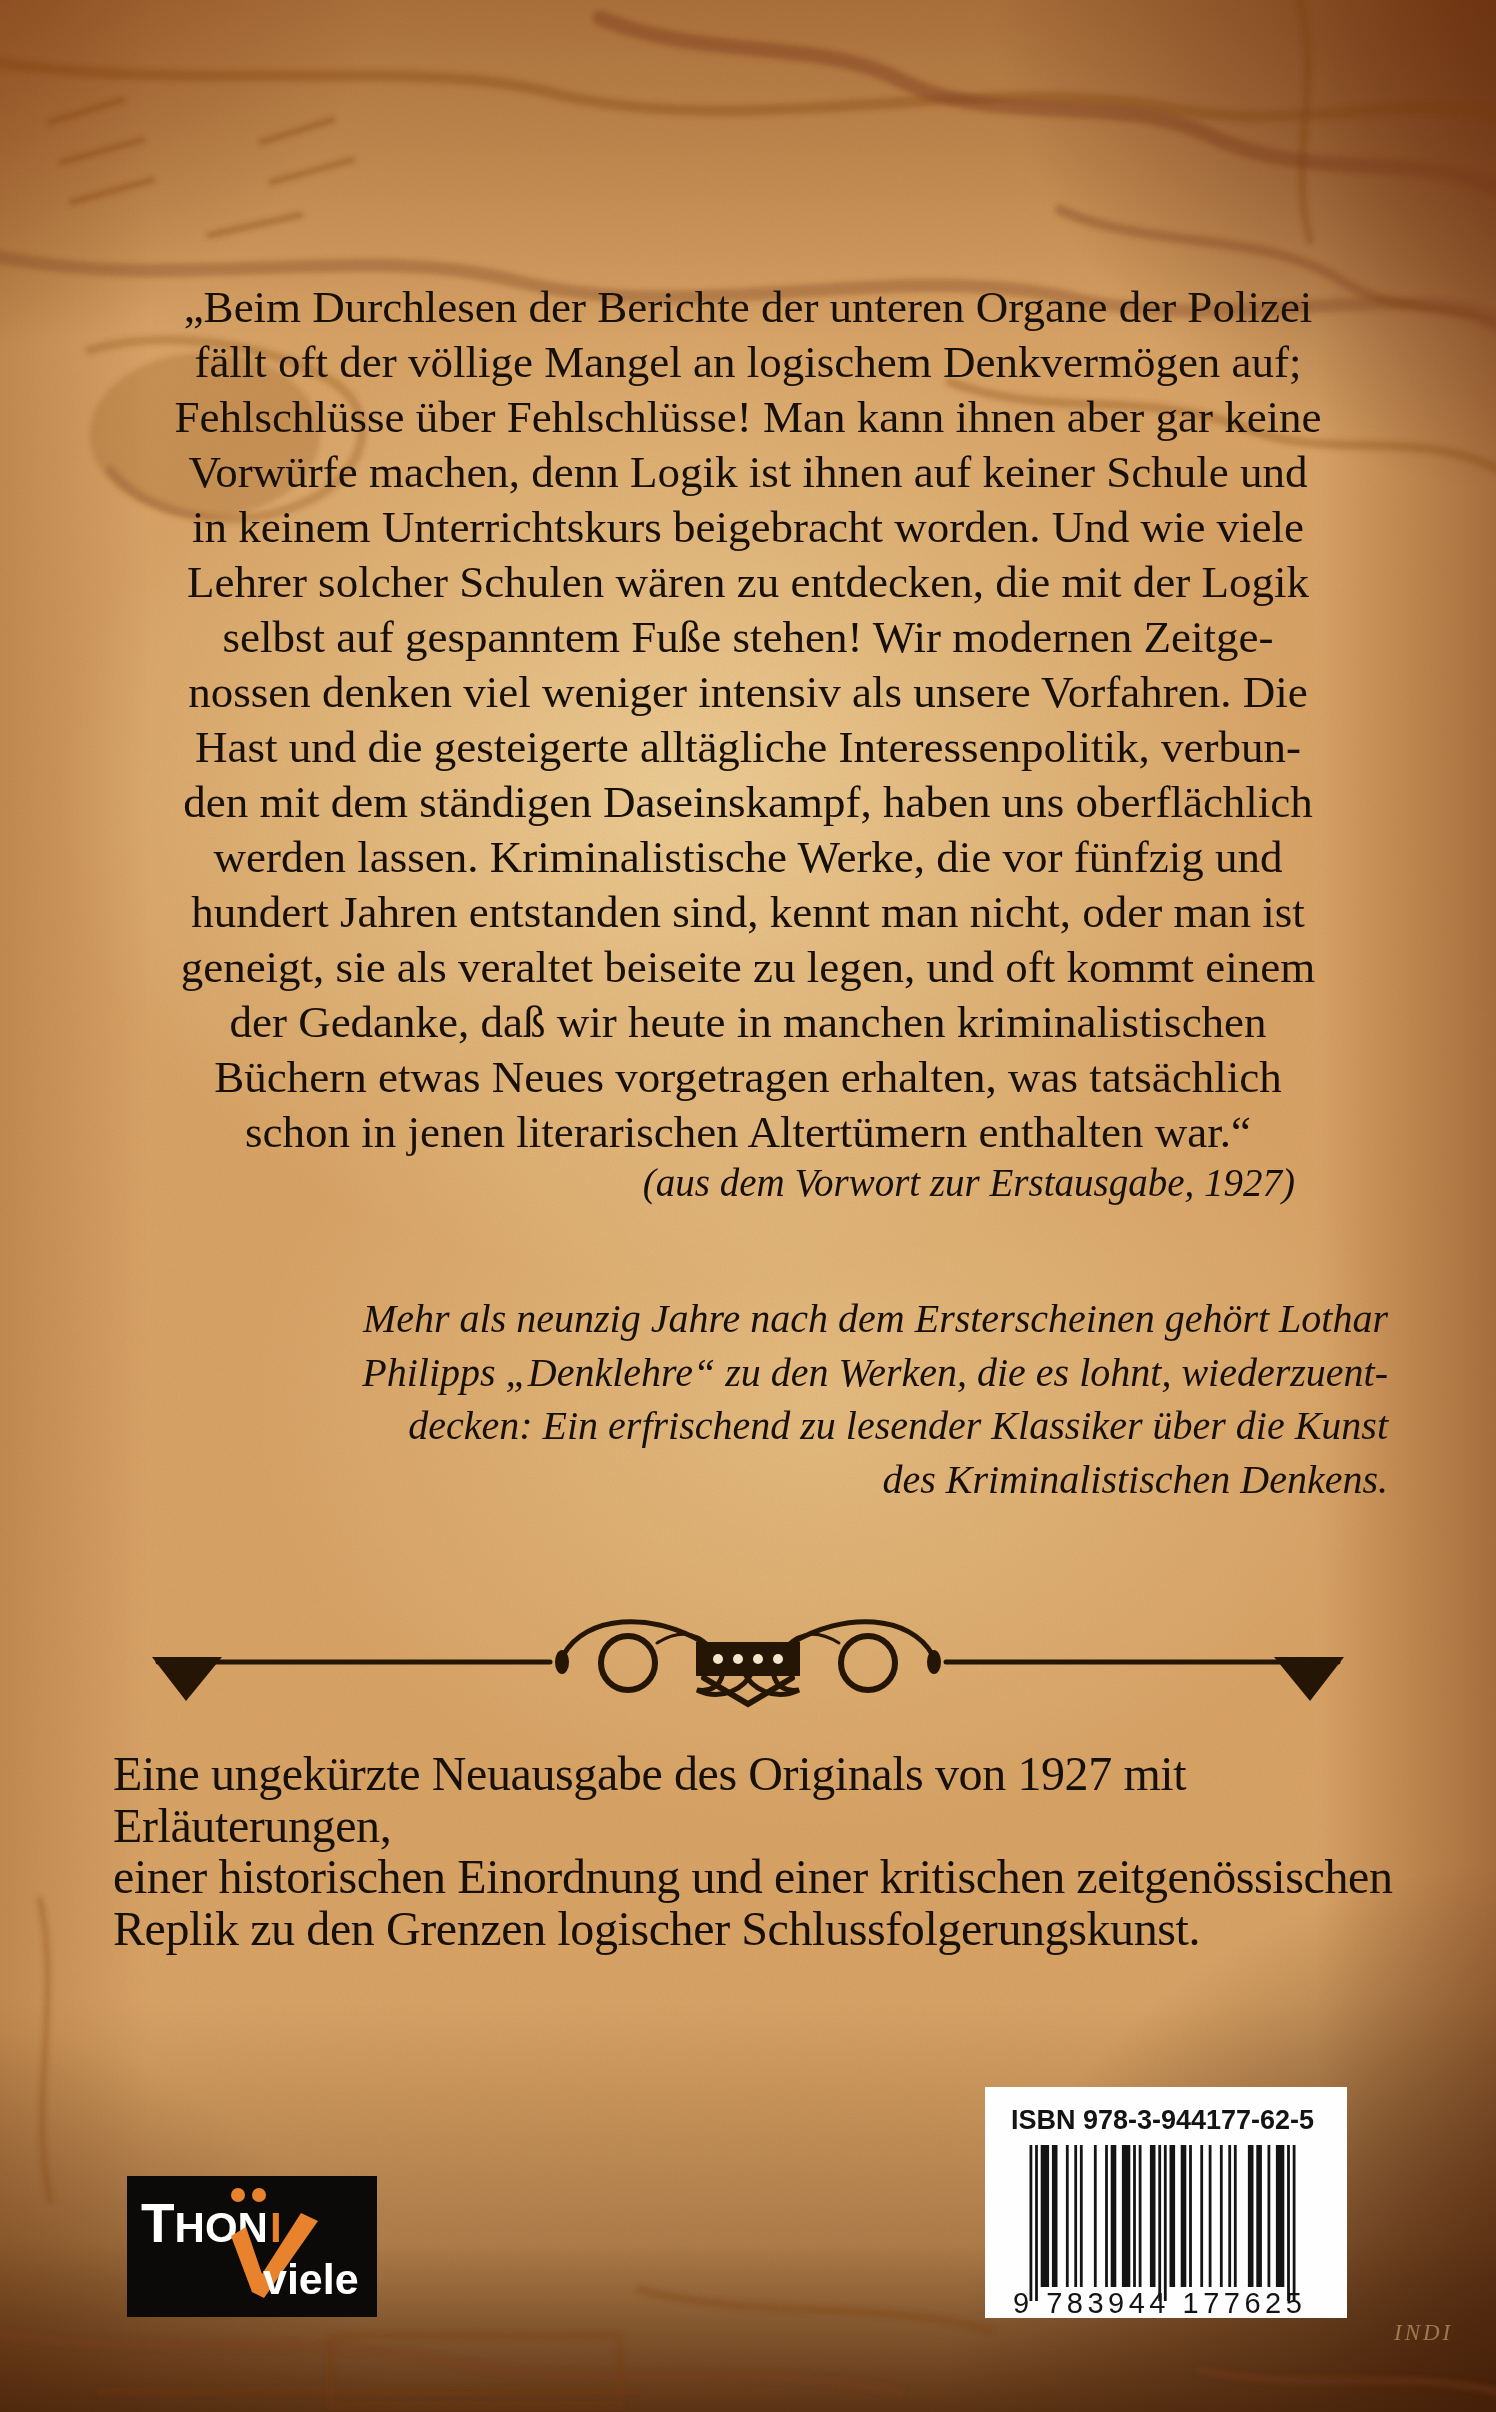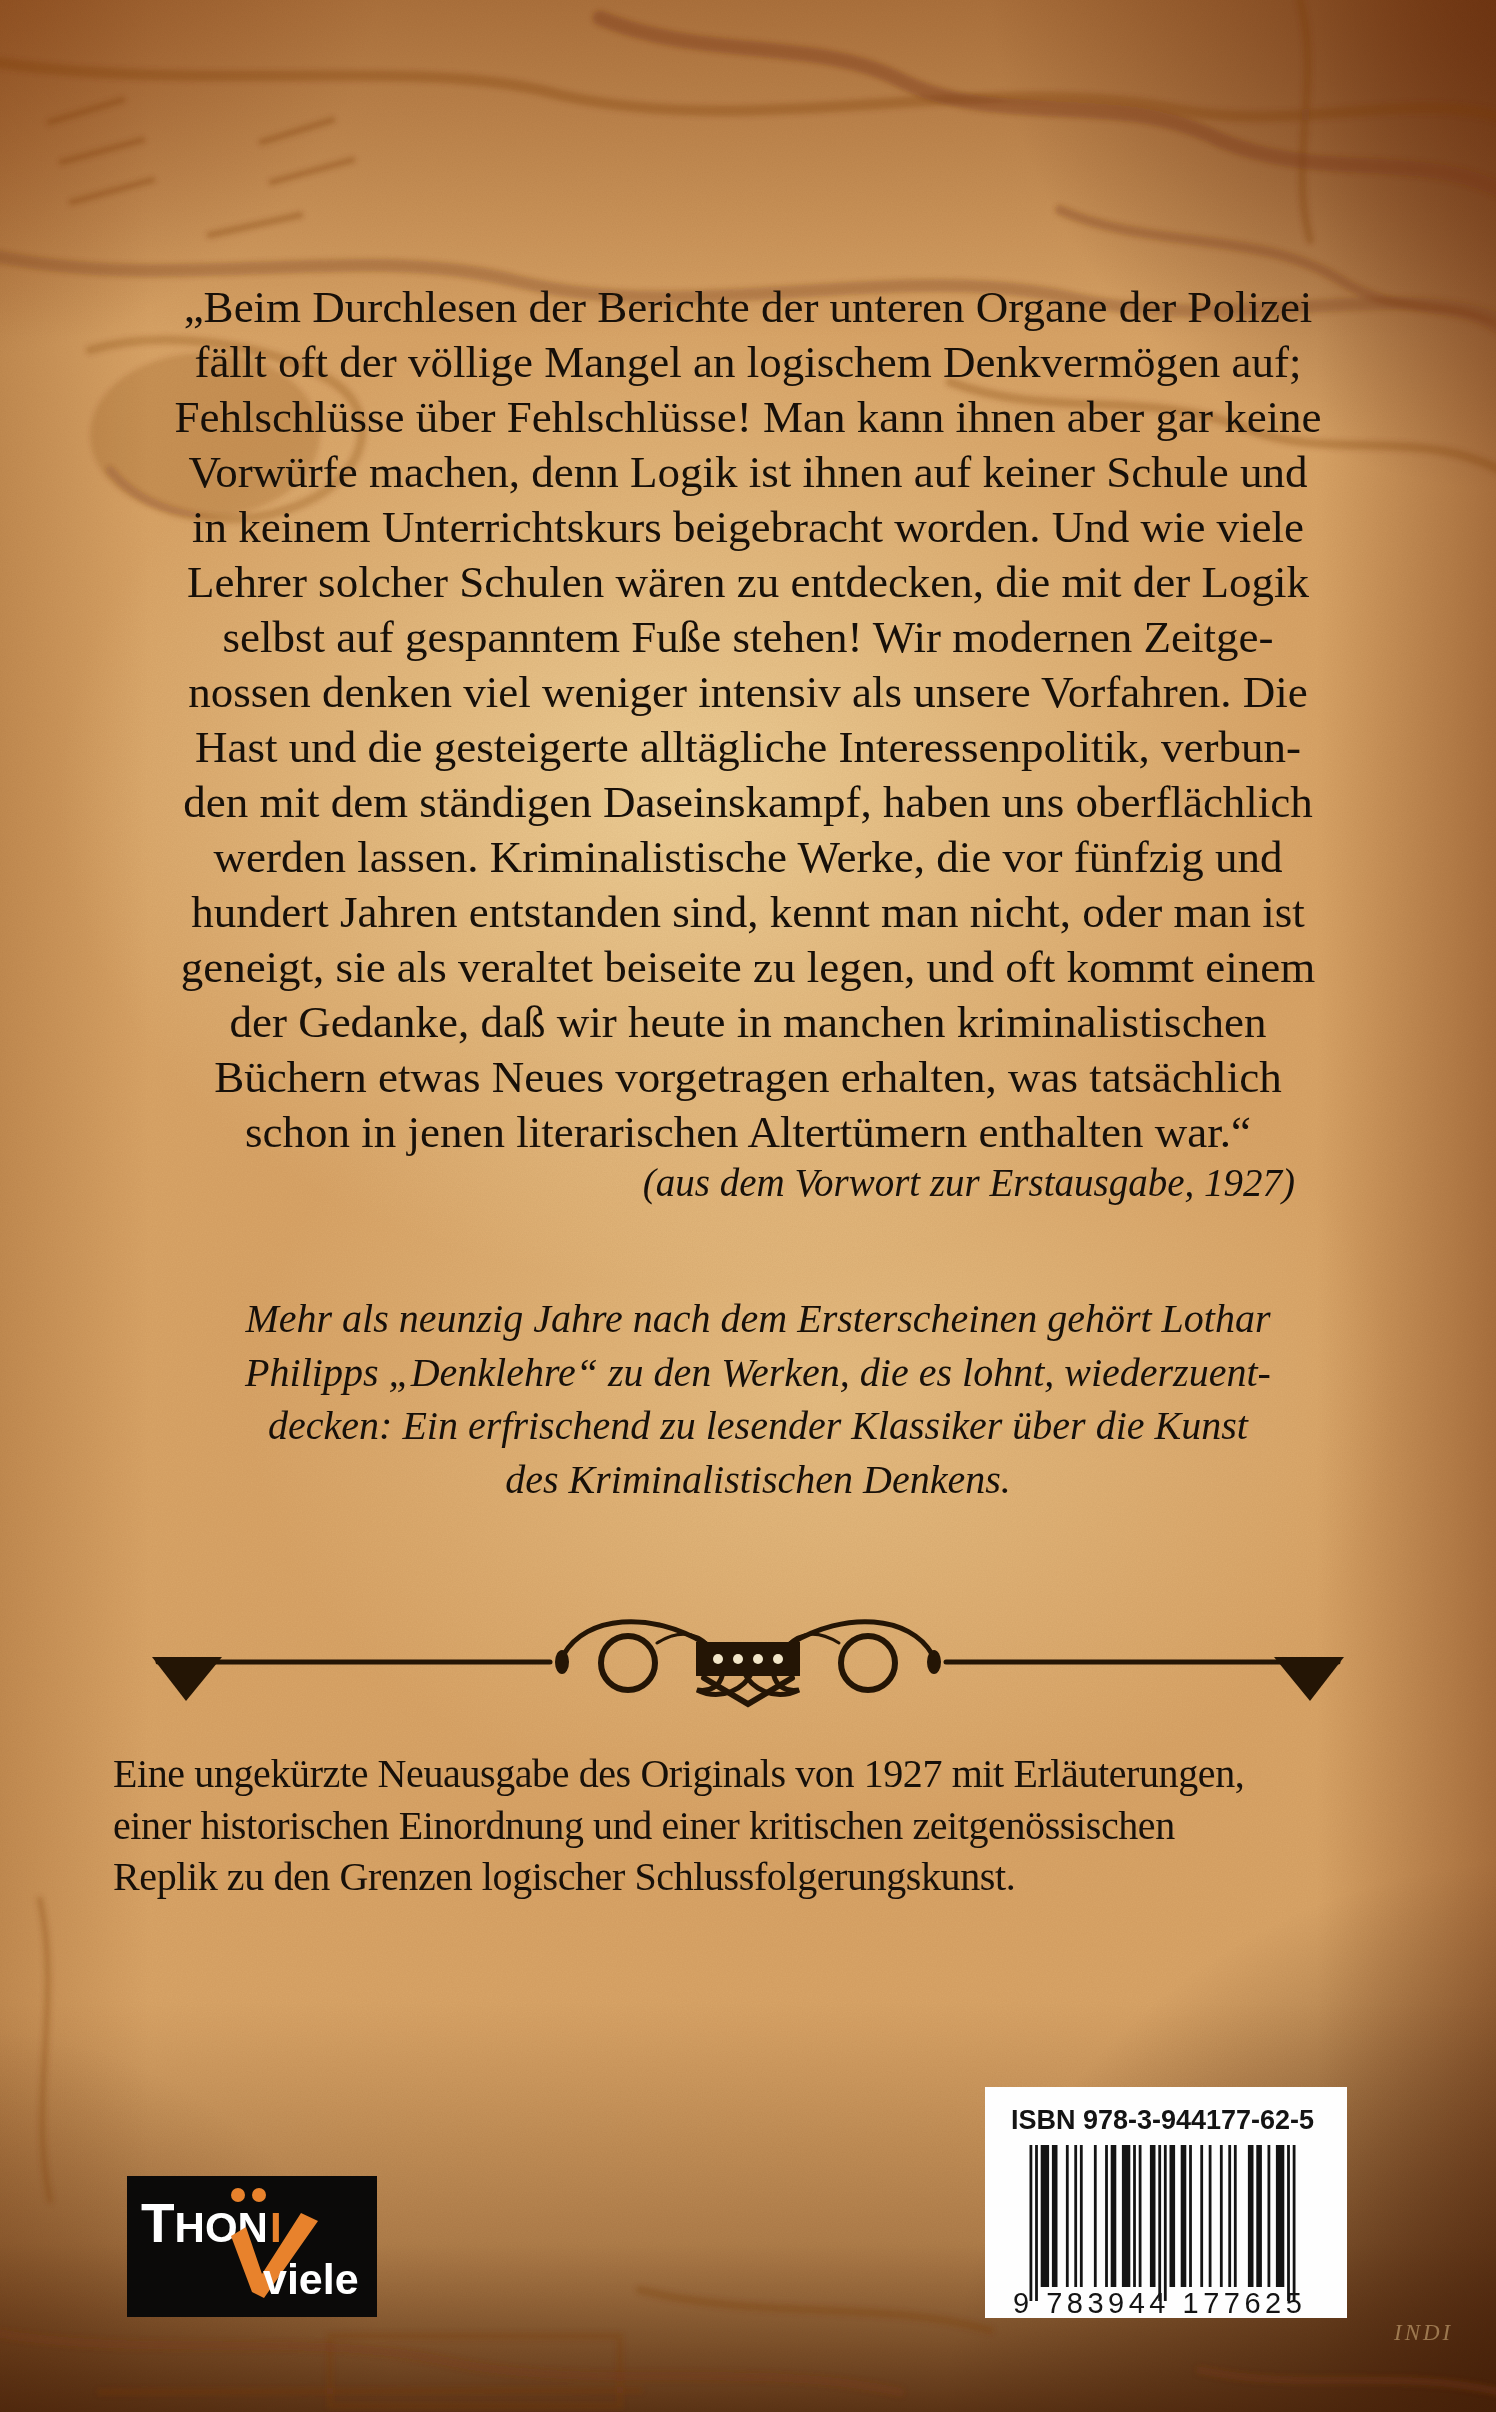--- a/index.html
+++ b/index.html
@@ -31,26 +31,26 @@
     top:280px;left:106px;width:1284px;
     font-size:45px;line-height:55px;text-align:center;
     letter-spacing:0px;
   }
   .attribution{
     top:1160px;left:106px;width:1284px;
     font-size:39px;font-style:italic;text-align:right;padding-right:95px;box-sizing:border-box;
   }
   .blurb{
     top:1292px;left:128px;width:1260px;
-    font-size:40px;line-height:53.5px;font-style:italic;text-align:center;
+    font-size:40px;line-height:53.5px;font-style:italic;text-align:right;
   }
   .divider{position:absolute;z-index:3;left:148px;top:1600px;width:1200px;height:110px;}
   .edition{
     top:1748px;left:113px;width:1300px;
-    font-size:40px;line-height:51.5px;letter-spacing:-0.4px;text-align:left;
+    font-size:48px;line-height:51.5px;letter-spacing:-0.4px;text-align:left;
   }
   .logo{
     position:absolute;z-index:4;left:127px;top:2176px;width:250px;height:141px;
     background:#0b0a09;font-family:"Liberation Sans","DejaVu Sans",sans-serif;
   }
   .logo .line1{position:absolute;left:14px;top:20px;display:flex;align-items:baseline;color:#ffffff;}
   .logo .lt{font-size:55px;font-weight:bold;line-height:1;}
   .logo .lhon{font-size:42px;font-weight:bold;line-height:1;letter-spacing:0px;}
   .logo .li{font-size:42px;font-weight:bold;line-height:1;color:#e8822c;margin-left:2px;}
   .logo .dot{position:absolute;width:14px;height:14px;border-radius:50%;background:#e8822c;top:12px;}

